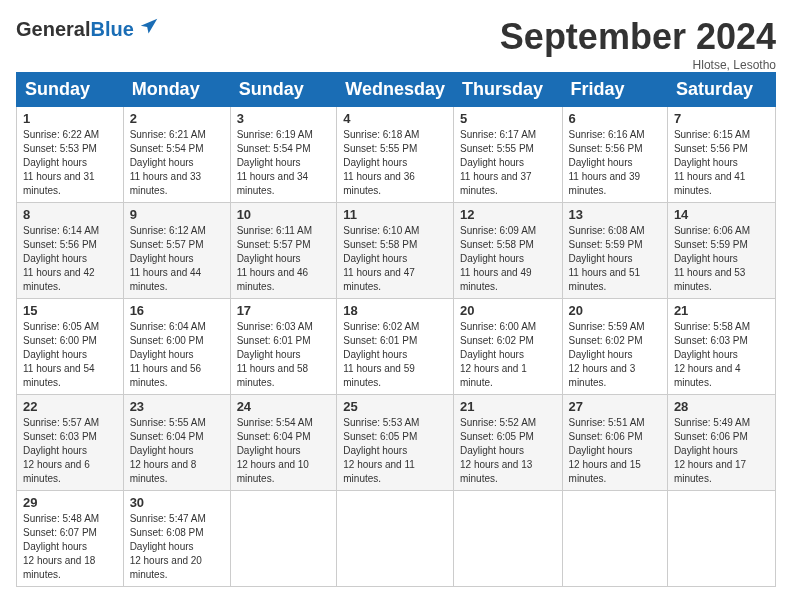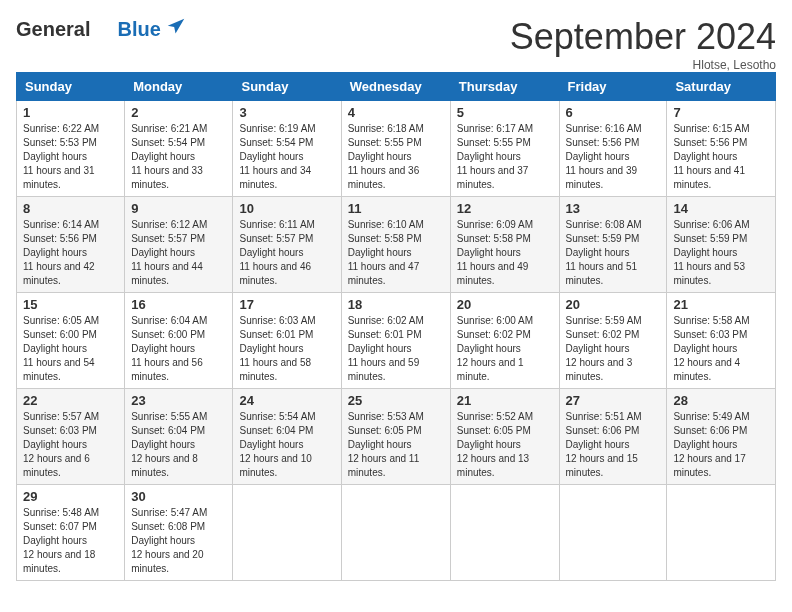--- a/index.html
+++ b/index.html
@@ -27,49 +27,48 @@
     }
     .logo-general {
       font-size: 20px;
       font-weight: bold;
       color: #333;
     }
     .logo-blue {
       font-size: 20px;
       font-weight: bold;
       color: #1a6db5;
-      padding-left: 27px;
     }
     .logo-bird {
       margin-left: 4px;
       color: #1a6db5;
       font-size: 18px;
     }
     .title-section {
       text-align: right;
     }
     .month-title {
       font-size: 36px;
-      font-weight: normal;
+      font-weight: bold;
       color: #333;
     }
     .subtitle {
       font-size: 12px;
       color: #555;
     }
     .calendar {
       width: 100%;
       border-collapse: collapse;
     }
     .calendar th {
       background-color: #1a6db5;
       color: white;
       text-align: left;
       padding: 6px 8px;
-      font-size: 13px;
+      font-size: 18px;
       font-weight: bold;
       border: 1px solid #1a6db5;
     }
     .calendar td {
       vertical-align: top;
       padding: 4px 6px;
       border: 1px solid #ccc;
       font-size: 10.5px;
       color: #333;
       background: #fff;

